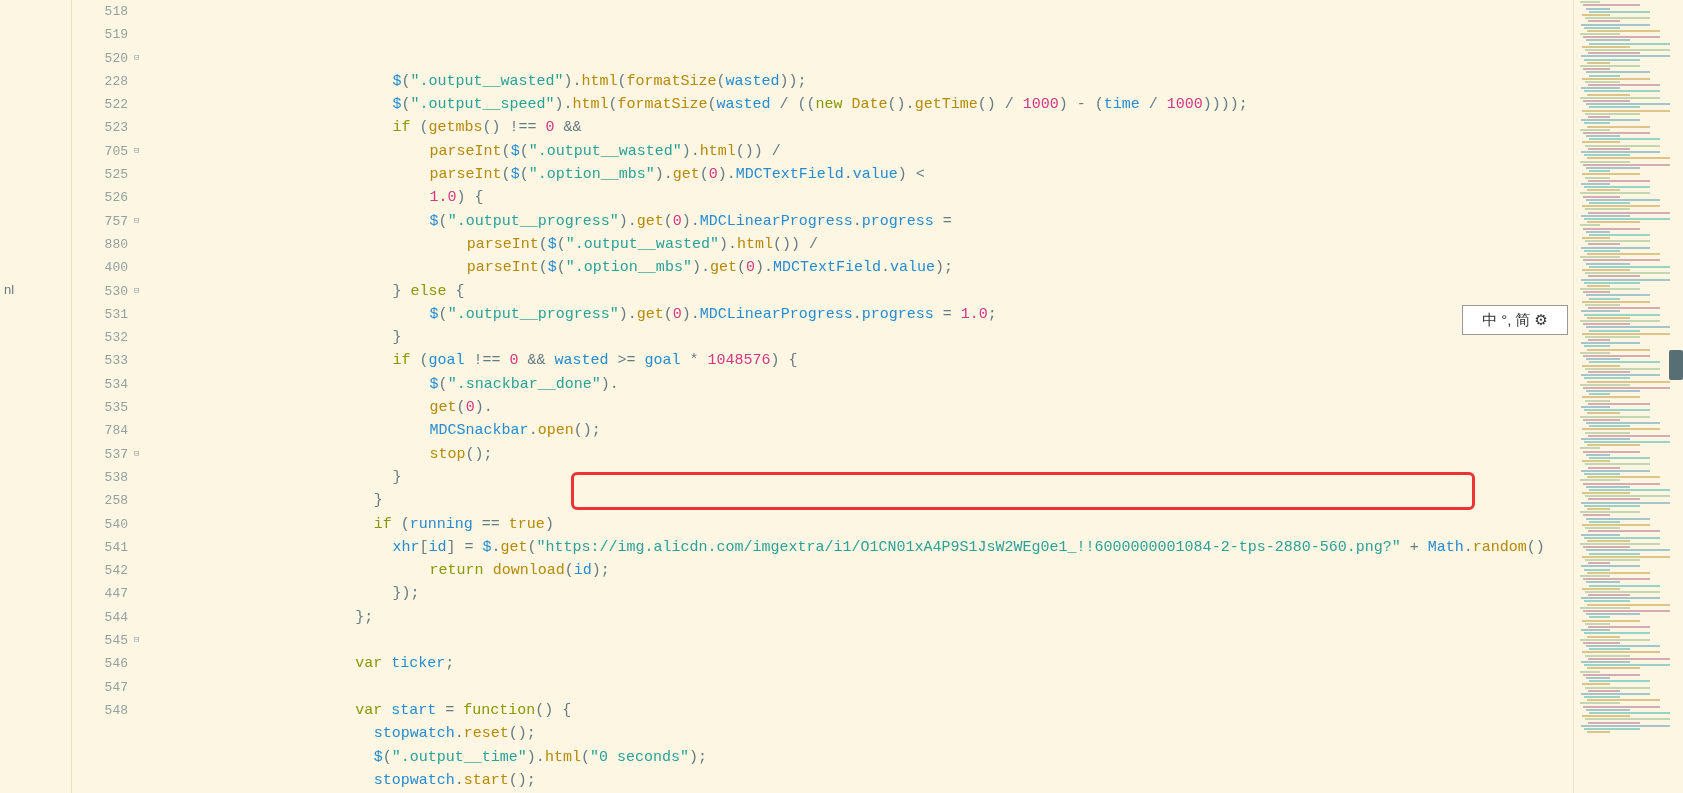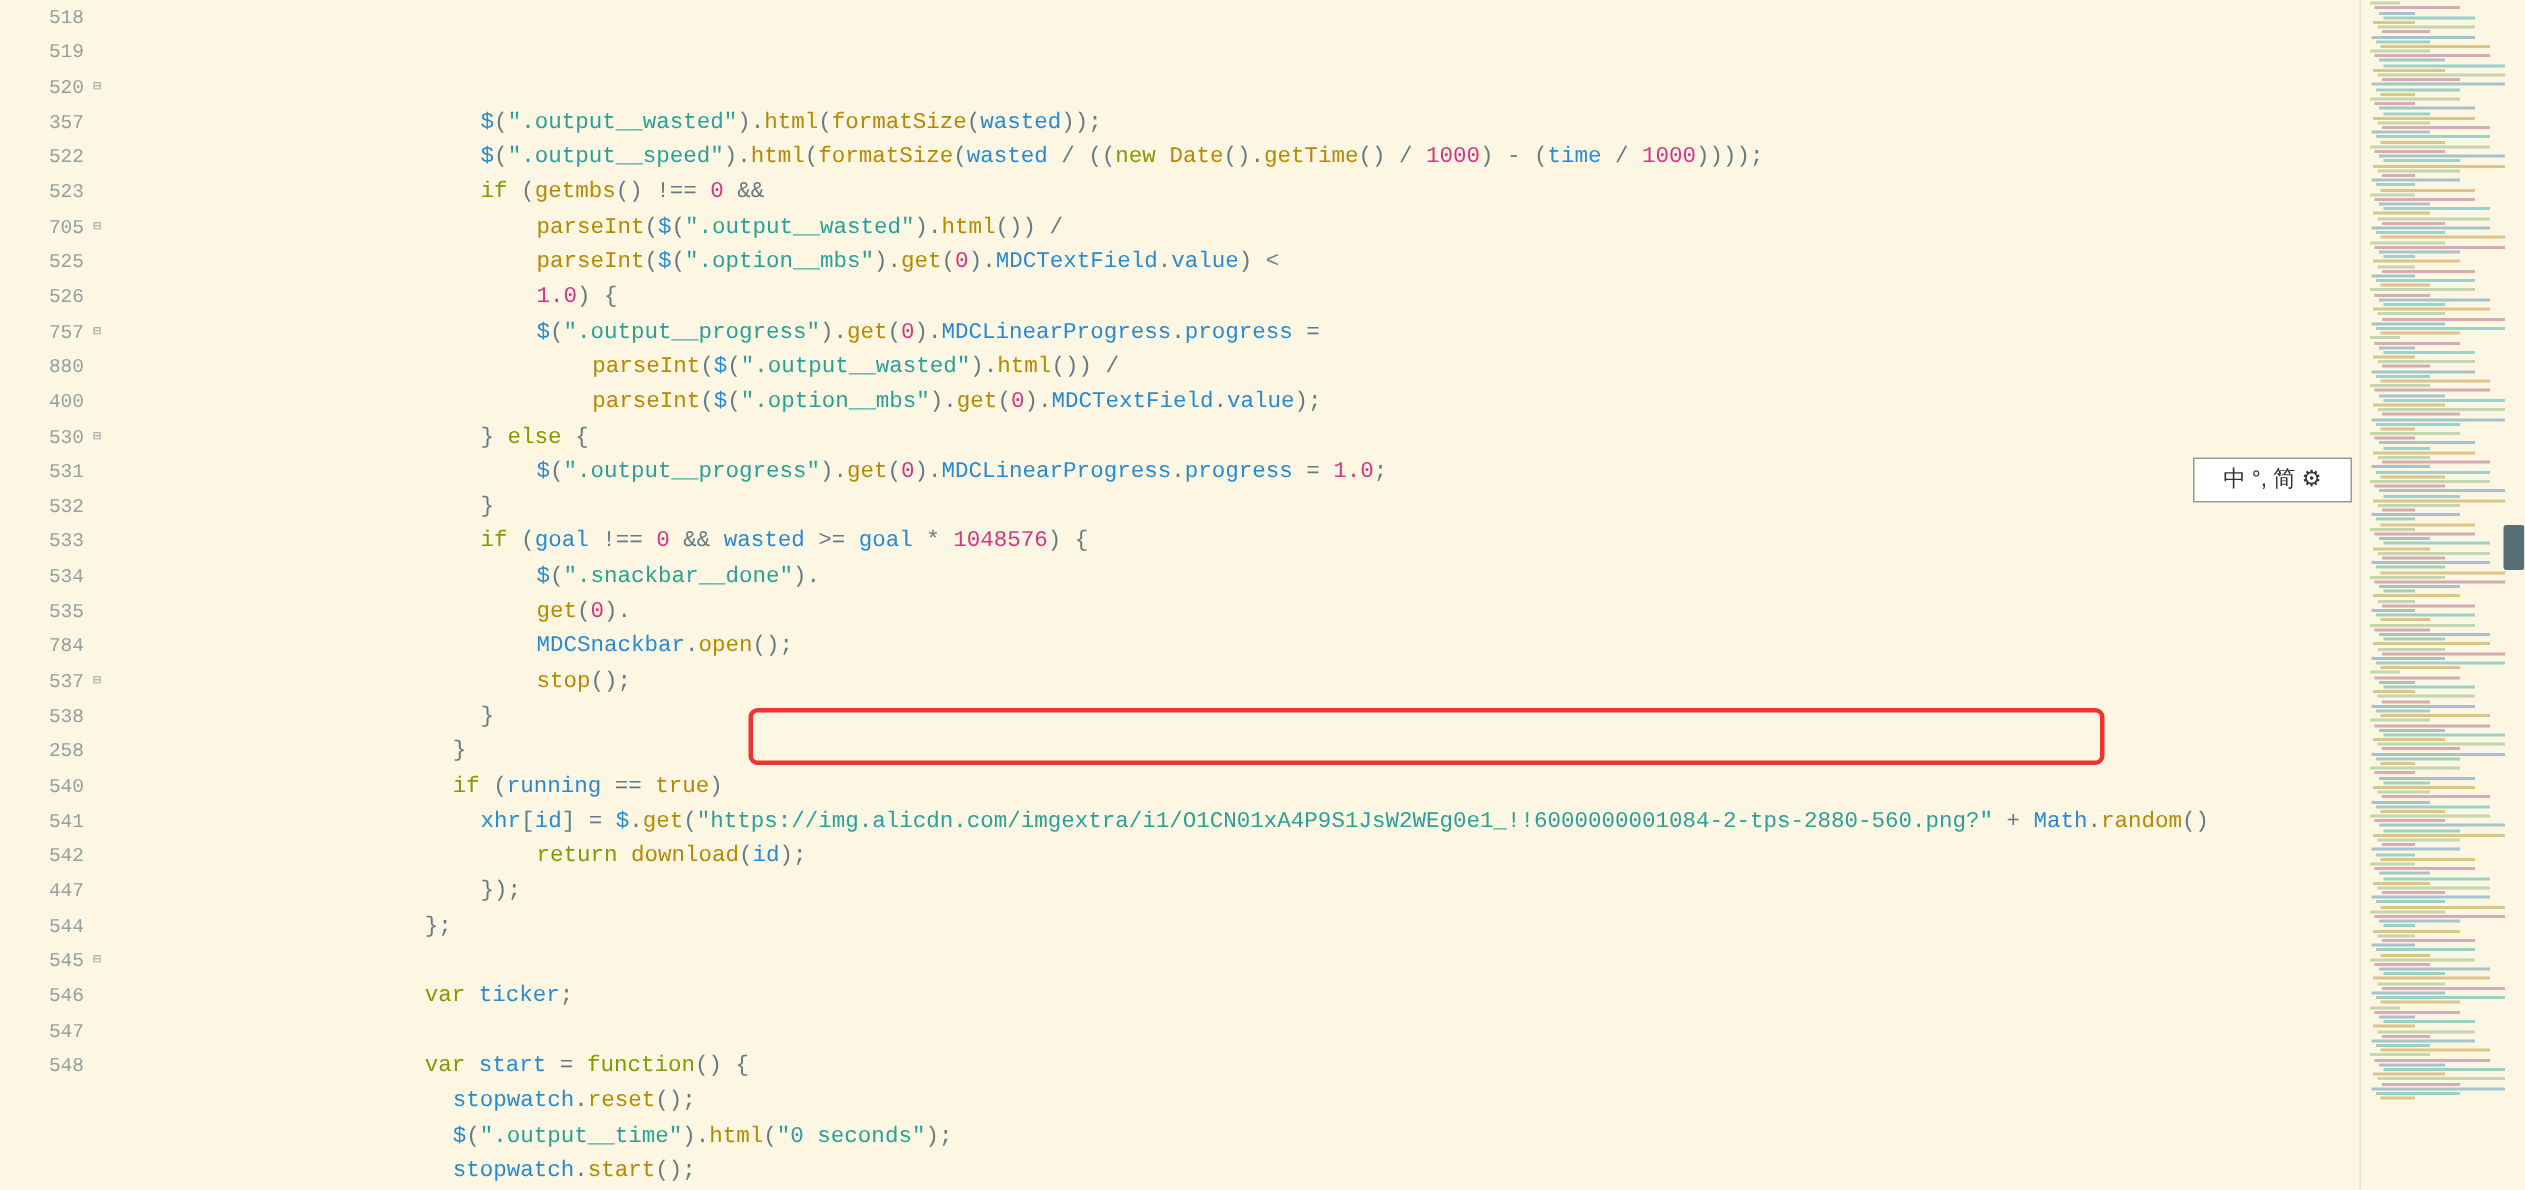--- a/index.html
+++ b/index.html
@@ -123,26 +123,29 @@
     background: #586e75;
     top: 350px;
     border-radius: 2px;
   }
 </style>
 </head>
 <body>
 
 <div class="editor-root">
 
+  <div class="left-pane">
+    <span class="file-lbl">nl</span>
+  </div>
 
   <div class="gutter" id="gutter">
       <div class="gut-line">518</div>
       <div class="gut-line">519</div>
       <div class="gut-line">520</div>
-      <div class="gut-line">357</div>
+      <div class="gut-line">228</div>
       <div class="gut-line">522</div>
       <div class="gut-line">523</div>
       <div class="gut-line">705</div>
       <div class="gut-line">525</div>
       <div class="gut-line">526</div>
       <div class="gut-line">757</div>
       <div class="gut-line">880</div>
       <div class="gut-line">400</div>
       <div class="gut-line">530</div>
       <div class="gut-line">531</div>

